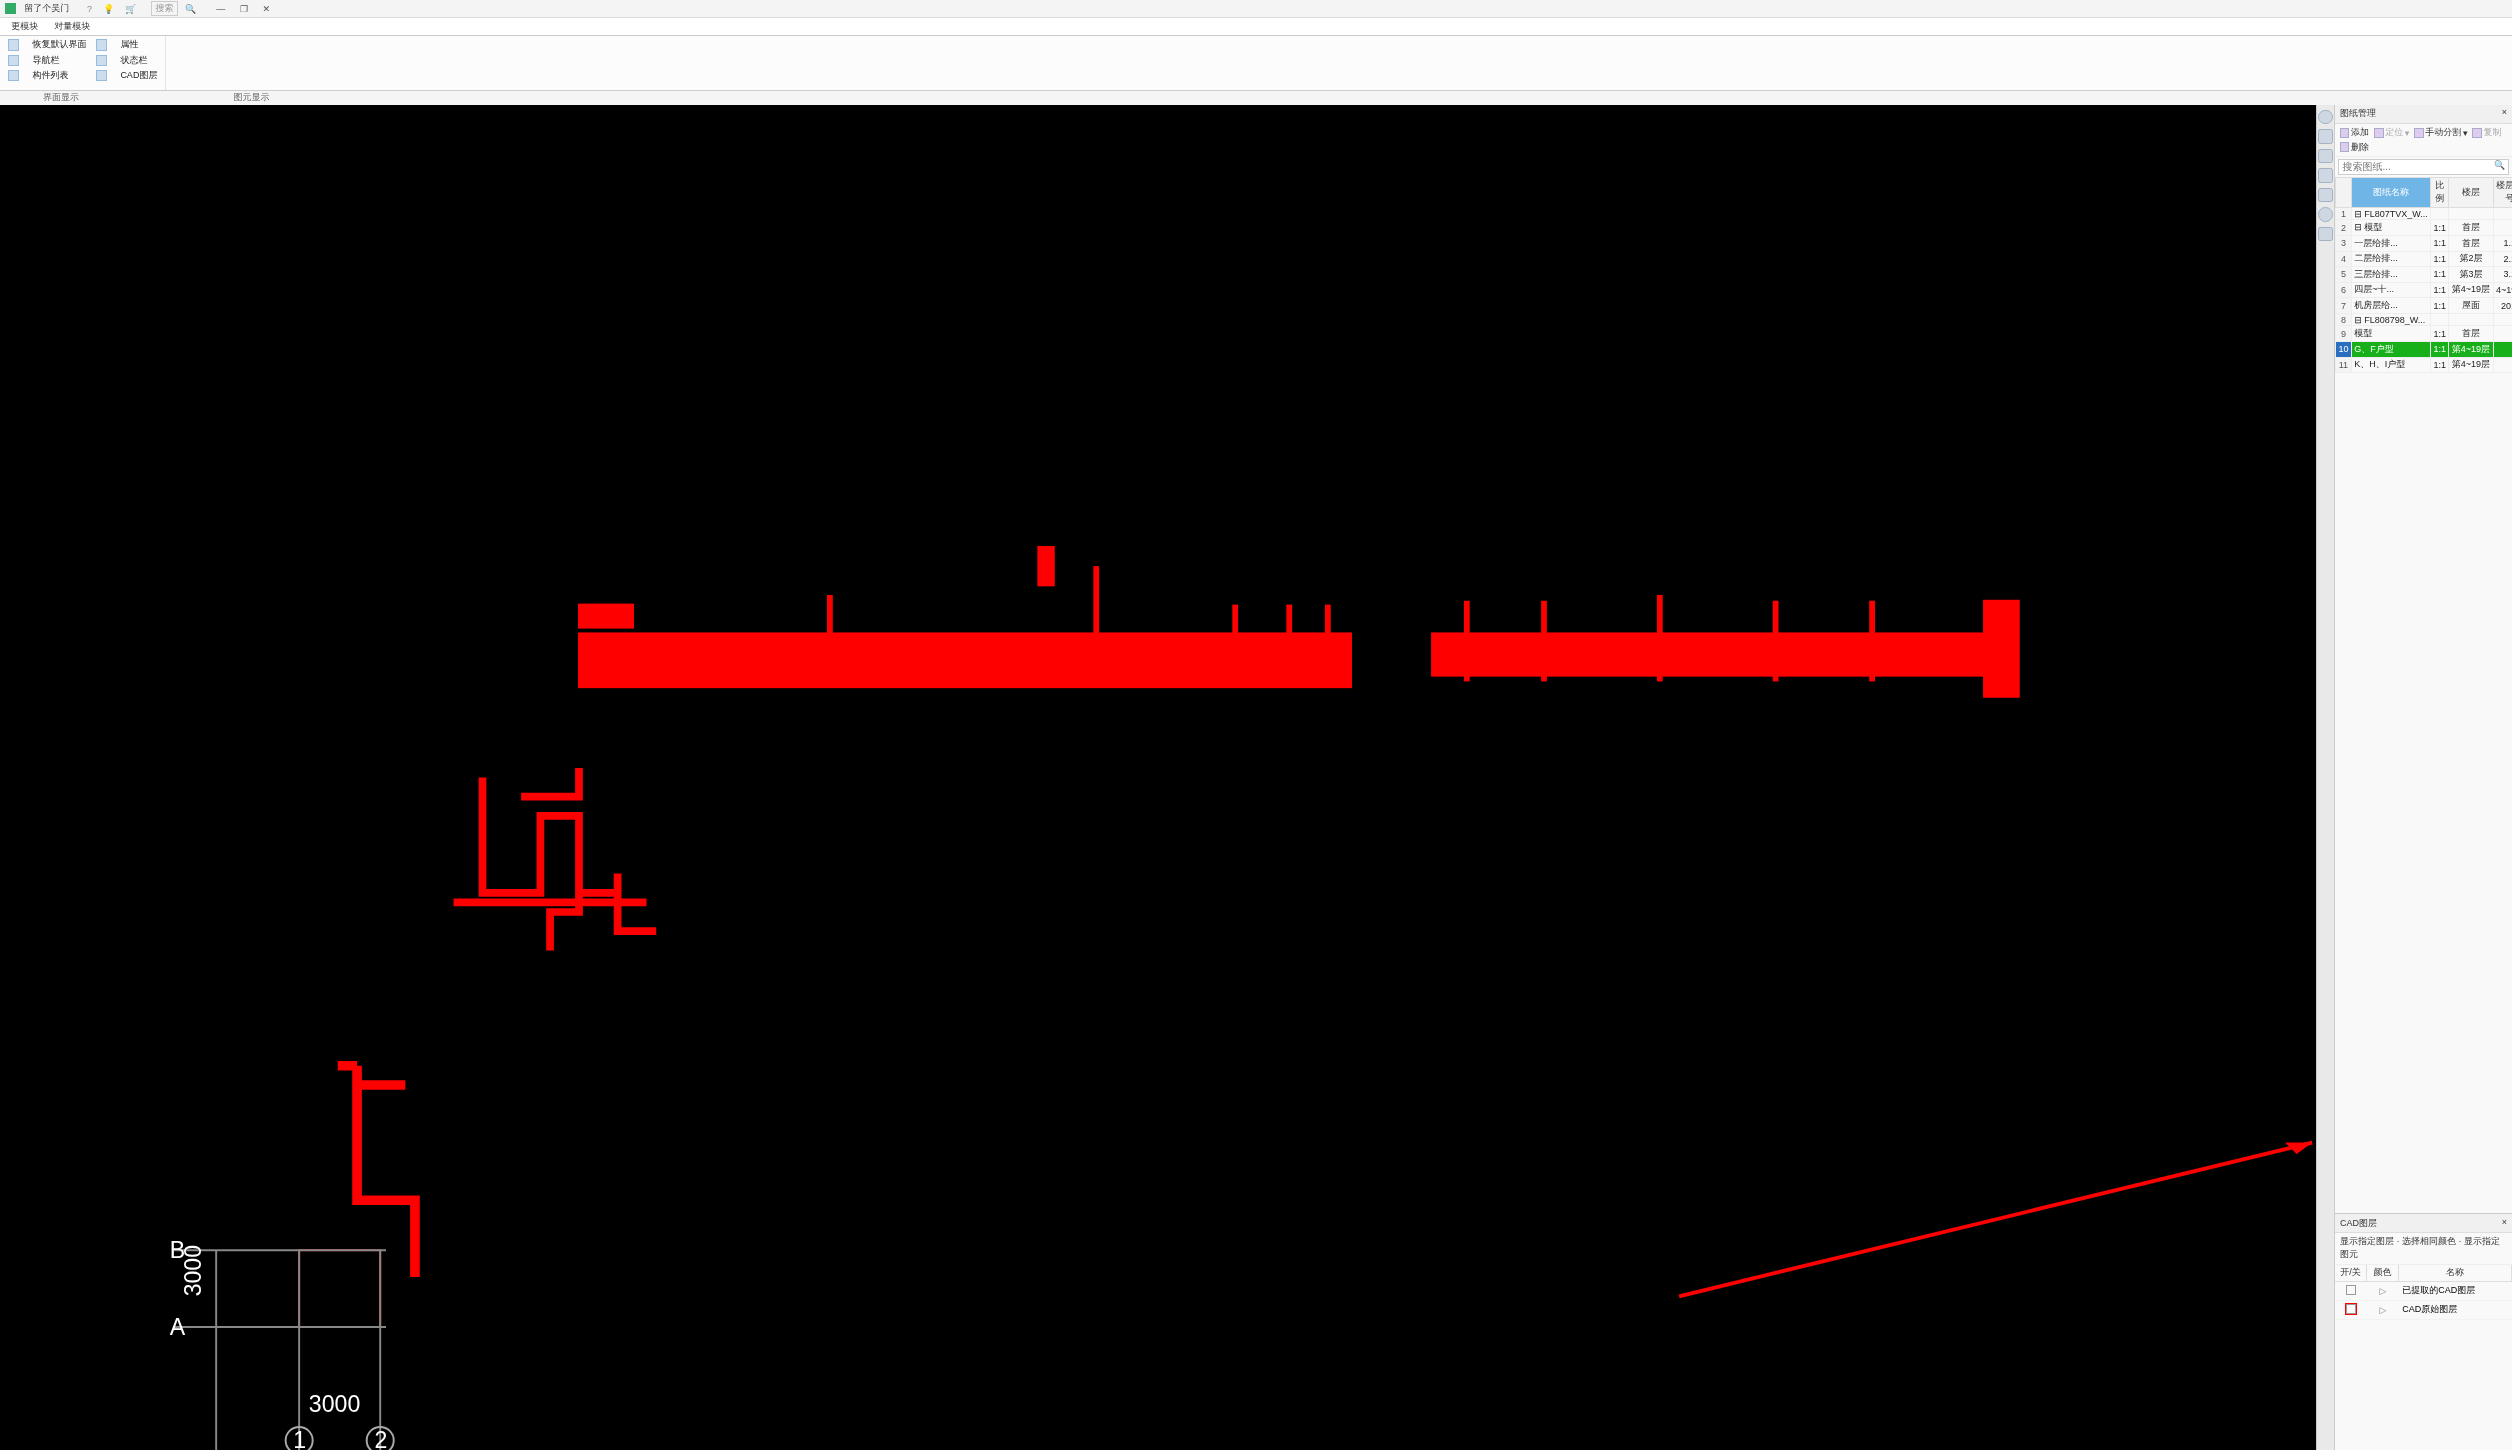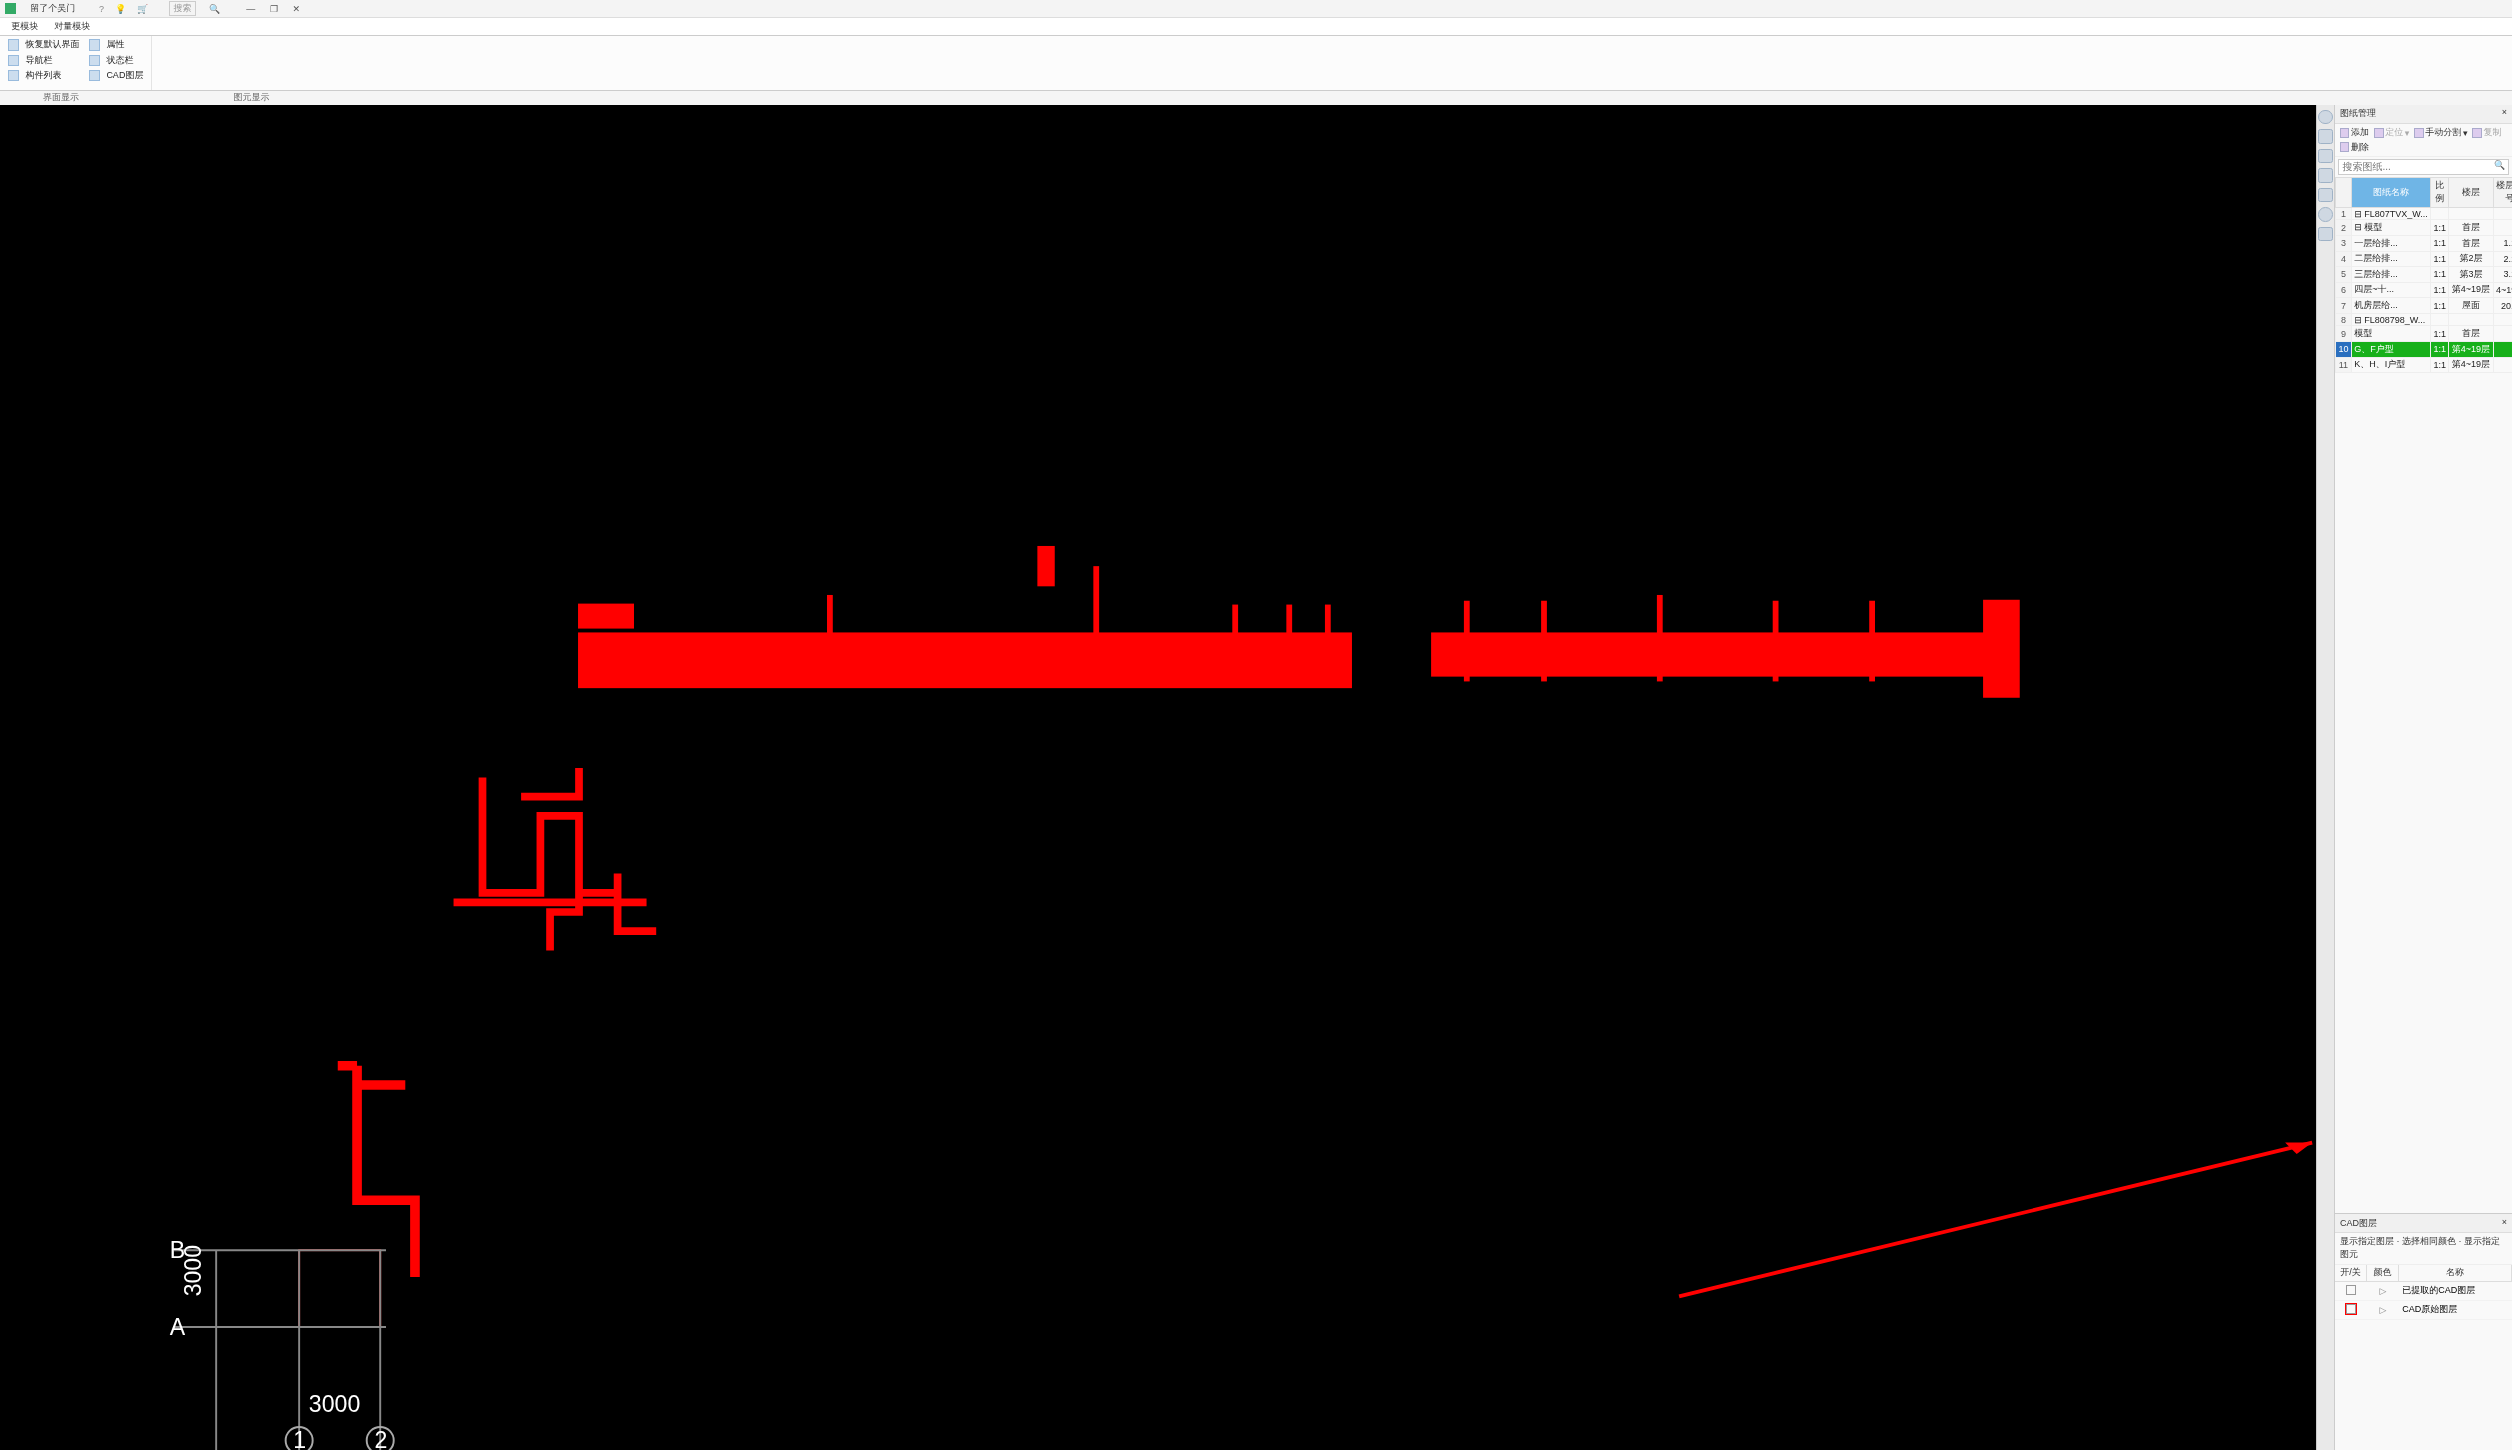--- a/index.html
+++ b/index.html
@@ -1,33 +1,33 @@
 <!DOCTYPE html>
 <html><head>
 <meta charset="utf-8">
 <style>
 * { box-sizing: border-box; margin: 0; padding: 0; font-family: "Microsoft YaHei", sans-serif; font-size: 9px; }
 body { background: #f0f0f0; overflow: hidden; }
 
 .title-bar { height: 18px; background: #f4f4f4; display: flex; align-items: center; padding: 0 4.9px; border-bottom: 0.8px solid #ddd; }
 .title-bar .file-path { flex: 1; text-align: center; color: #444; font-size: 9px; }
-.title-bar .right { display: flex; align-items: center; gap: 14px; }
+.title-bar .right { display: flex; align-items: center; gap: 8px; }
 .title-bar .avatar { width: 11.3px; height: 11.3px; background: #3a6; }
 .title-bar .user { color: #333; }
 .title-bar .icons { display: flex; gap: 11.3px; color: #888; margin-left: 9.7px; }
 .title-bar .search { margin-left: 6.5px; color: #999; border: 0.8px solid #ccc; padding: 0 3.2px; }
 .title-bar .win-ctrl { display:flex; gap:14.6px; margin-left:11.3px; color:#555; }
 
 .tabs-row { height: 18px; background:#fff; border-bottom:0.8px solid #ccc; display:flex; align-items:flex-end; padding-left:3.2px;}
 .tabs-row .tab { padding:2.4px 8px; color:#333; }
 
 .ribbon { height:55px; background:#fcfcfc; display:flex; border-bottom:0.8px solid #ccc; }
 .ribbon .group { border-right:0.8px solid #e4e4e4; padding:1.6px 6.5px 0 6.5px; display:flex; flex-direction:column; }
 .ribbon .grid3 { display:grid; grid-template-columns:auto auto; gap:0.8px 6.5px; }
-.ribbon .item { display:flex; align-items:center; gap:6px; padding:0.8px 1.6px; color:#222; white-space:nowrap; }
+.ribbon .item { display:flex; align-items:center; gap:13px; padding:0.8px 1.6px; color:#222; white-space:nowrap; }
 .ribbon .item .ico { width:11.3px; height:11.3px; background:#cde; border:0.8px solid #9bd; }
 .ribbon .big { display:flex; flex-direction:column; align-items:center; gap:1.6px; padding:1.6px 8px; }
 .ribbon .big .bico { width:23px; height:23px; background:#e8eef6; border:0.8px solid #b8c8de; }
 .ribbon .disabled { color:#aaa; }
 .ribbon .group-row { display:flex; }
 
 .ribbon-labels { height:14.6px; background:#f5f5f5; border-bottom:0.8px solid #ccc; display:flex; }
 .ribbon-labels .lbl { text-align:center; color:#666; font-size:9px; }
 .ribbon-labels .lbl1 { width:122px; }
 .ribbon-labels .lbl2 { width:227px; margin-left:16px;}

